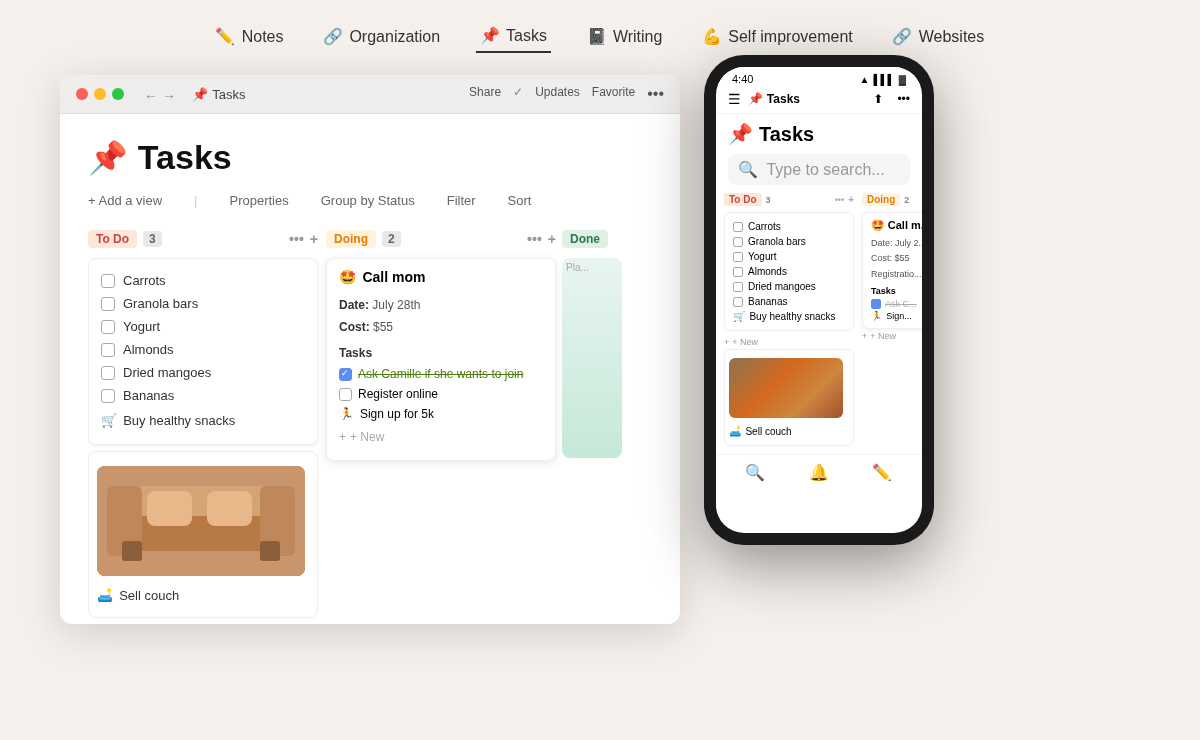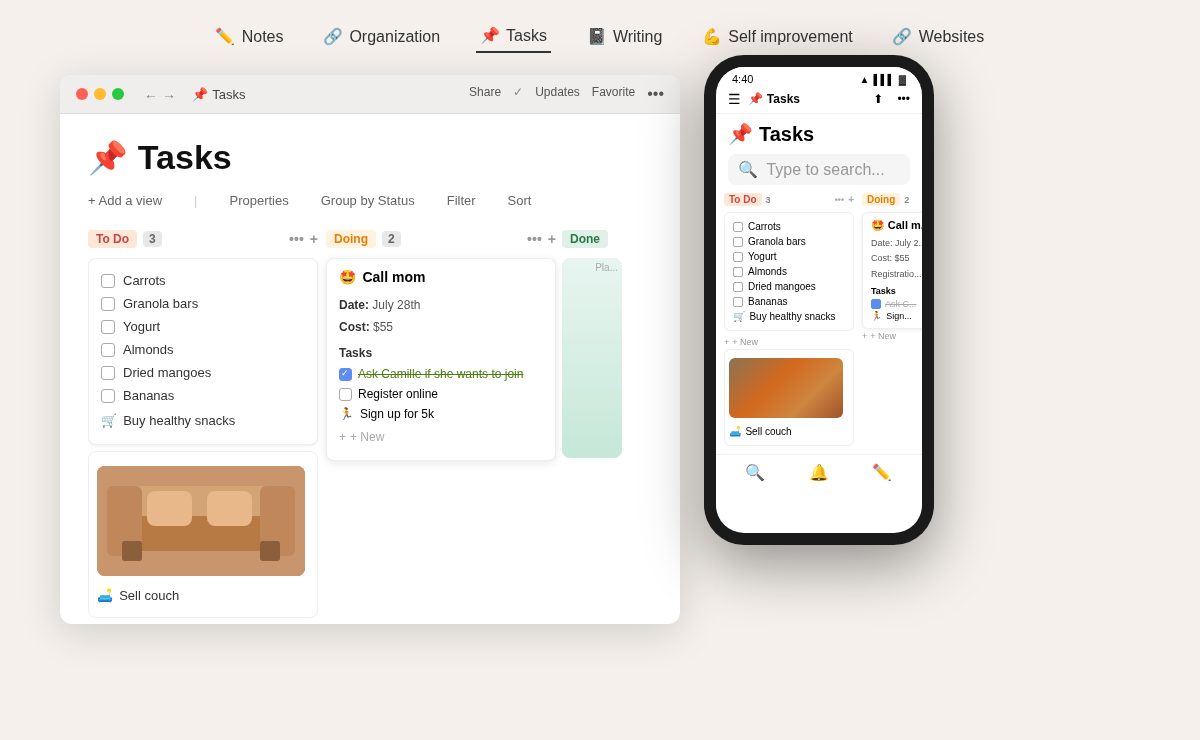--- a/index.html
+++ b/index.html
@@ -525,21 +525,21 @@
               <span>+</span>
               <span>+ New</span>
             </div>
           </div>
         </div>
 
         <div class="kanban-col" style="margin-left:6px;width:60px;overflow:hidden;">
           <div class="kanban-col-header">
             <span class="tag-done">Done</span>
           </div>
-          <div style="height:200px;background:linear-gradient(to bottom, #e8f5f0, #c5e8d8);border-radius:8px;overflow:hidden;text-align:right;">
+          <div style="height:200px;background:linear-gradient(to bottom, #e8f5f0, #c5e8d8);border-radius:8px;overflow:hidden;">
             <div style="font-size:10px;color:#aaa;padding:4px;">Pla...</div>
           </div>
         </div>
 
       </div>
     </div>
   </div>
 
   <div class="mobile-phone">
     <div class="phone-screen">

